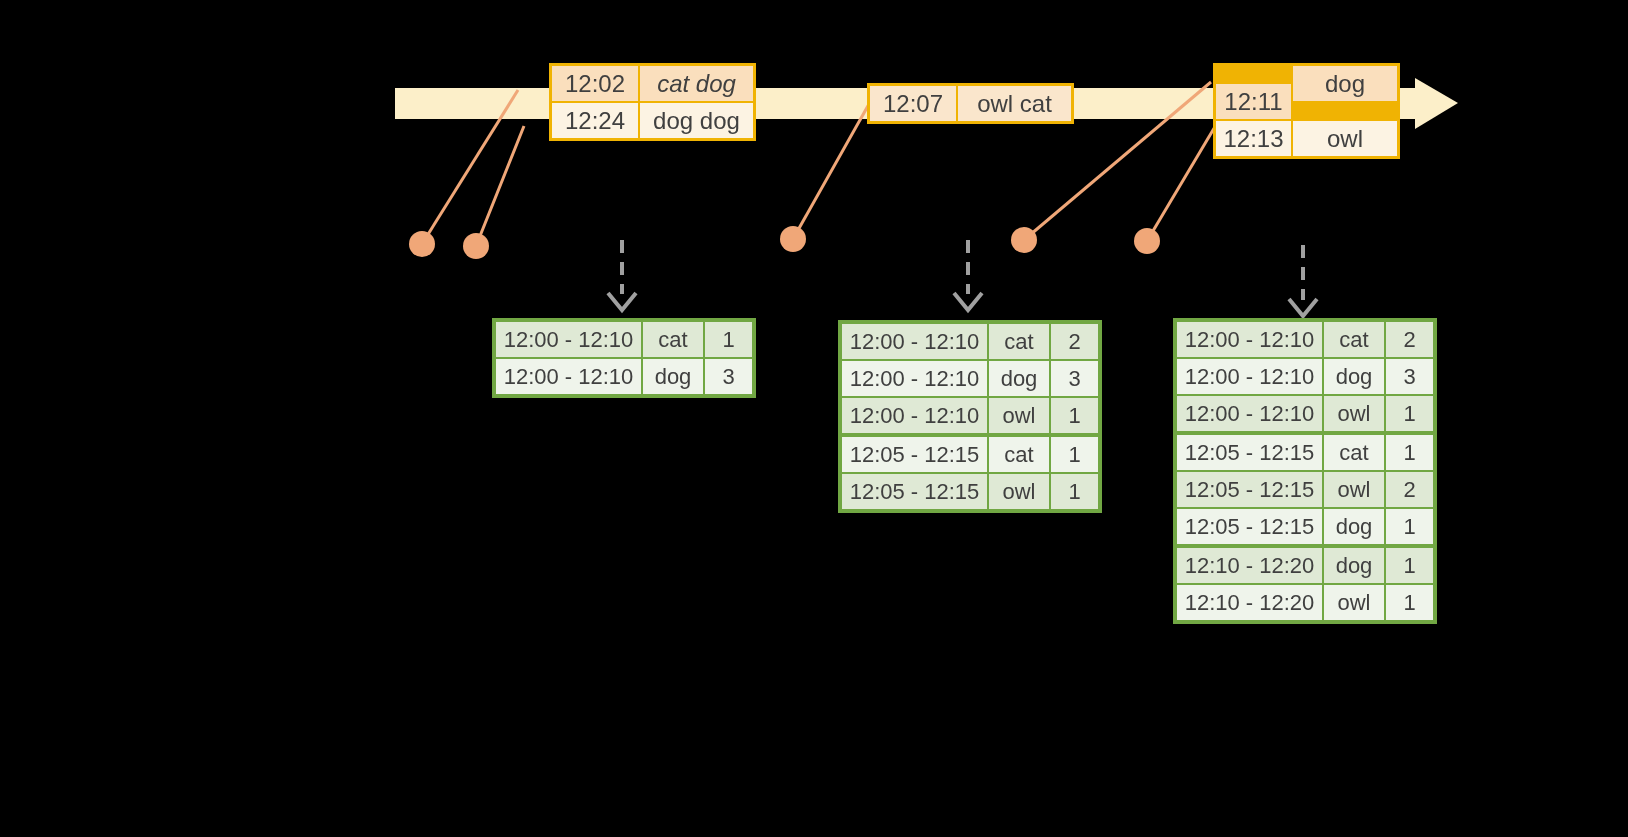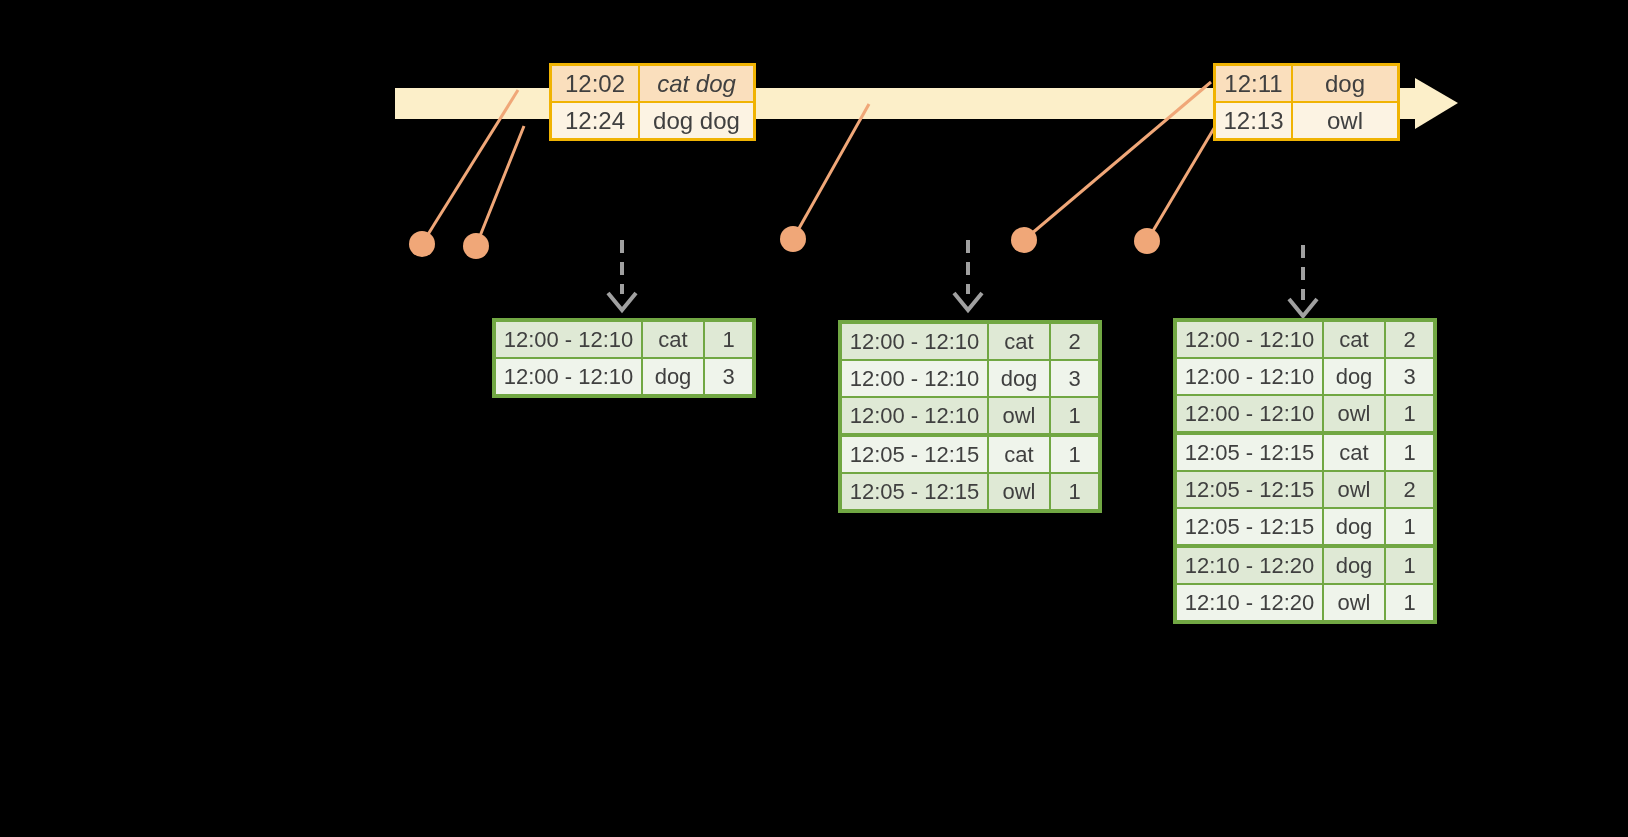--- a/index.html
+++ b/index.html
@@ -79,22 +79,26 @@
       <polyline class="trighead" points="1289,299 1303,316 1317,299"></polyline>
     </g>
   </svg>
 
   <div class="etable" data-name="event-table" style="left:521px;top:63px;margin-left:28px;">
       <div data-name="event-time-cell" style="background: var(--c-event-row-a);">12:02</div>
       <div data-name="event-words-cell" style="background: var(--c-event-row-a); font-style: italic;">cat dog</div>
       <div data-name="event-time-cell" style="background: var(--c-event-row-b);">12:24</div>
       <div data-name="event-words-cell" style="background: var(--c-event-row-b);">dog dog</div>
     </div>
+  <div class="etable" data-name="event-table" style="left:867px;top:83px;">
+      <div data-name="event-time-cell" style="background: var(--c-event-row-single);">12:07</div>
+      <div data-name="event-words-cell" style="background: var(--c-event-row-single);">owl cat</div>
+    </div>
   <div class="etable" data-name="event-table" style="left:1213px;top:63px;--c1:75px;--c2:104px;">
-      <div data-name="event-time-cell" style="background: var(--c-event-row-a);">12:11</div>
+      <div data-name="event-time-cell" style="background: var(--c-event-row-a); margin-top: 18px;">12:11</div>
       <div data-name="event-words-cell" style="background: var(--c-event-row-a);">dog</div>
       <div data-name="event-time-cell" style="background: var(--c-event-row-b); text-align: center;">12:13</div>
       <div data-name="event-words-cell" style="background: var(--c-event-row-b);">owl</div>
     </div>
 
   <div class="gtable" data-name="result-table" style="left:492px;top:318px;">
       <div class="ggroup" data-name="window-group">
         <div data-name="window-cell" style="background: var(--c-result-row-a);">12:00 - 12:10</div>
         <div data-name="word-cell" style="background: var(--c-result-row-a);">cat</div>
         <div data-name="count-cell" style="background: var(--c-result-row-a);">1</div>

